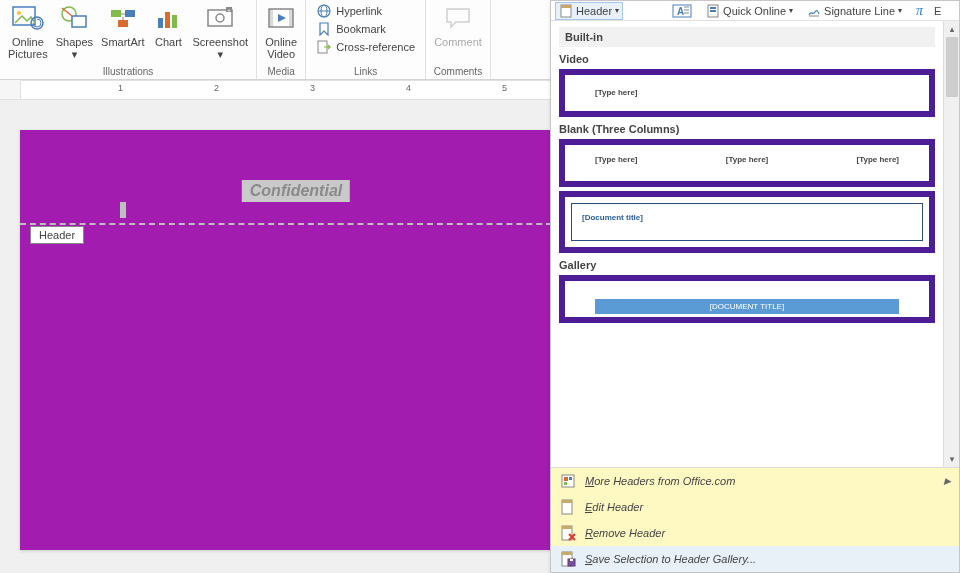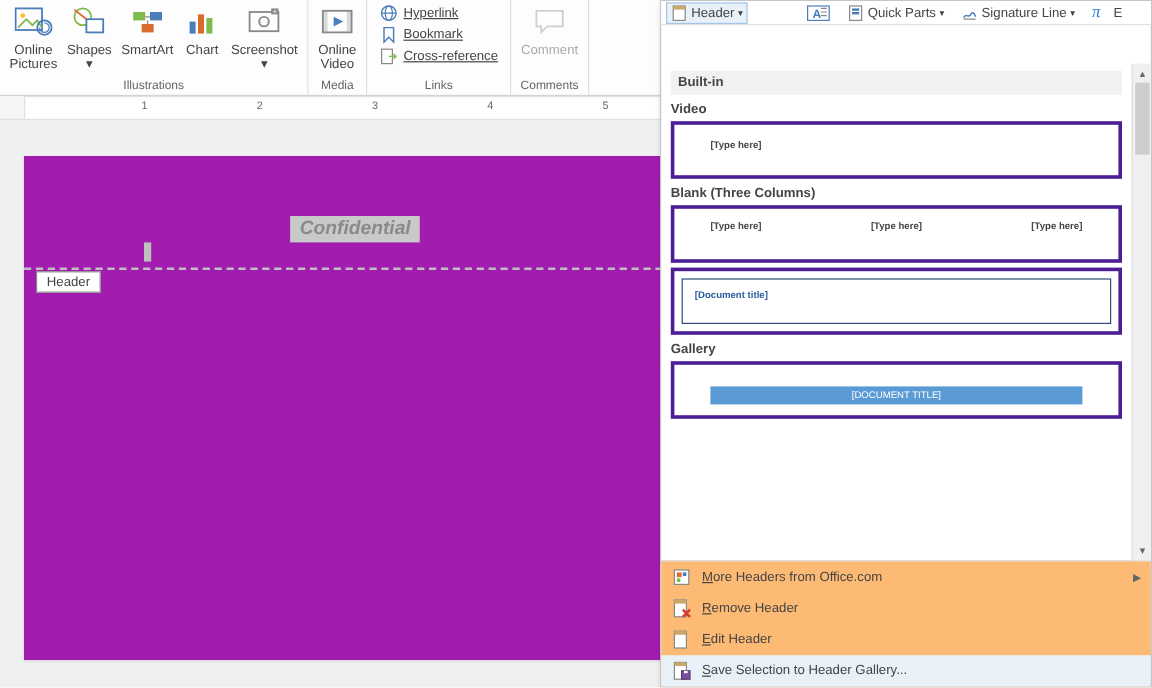--- a/index.html
+++ b/index.html
@@ -6,21 +6,21 @@
   body { font-family: "Segoe UI", Tahoma, sans-serif; font-size: 11px; color: #444; background: #fff; width: 960px; height: 573px; overflow: hidden; position: relative; }
 
   
   .ribbon { display: flex; height: 80px; border-bottom: 1px solid #d4d4d4; background: #fdfdfd; }
   .ribbon-group { display: flex; flex-direction: column; align-items: center; border-right: 1px solid #e1e1e1; padding: 0 4px; }
   .ribbon-group-items { display: flex; flex: 1; align-items: flex-start; }
   .ribbon-big-btn { display: flex; flex-direction: column; align-items: center; justify-content: flex-start; padding: 2px 4px; cursor: pointer; text-align: center; line-height: 1.1; min-width: 40px; }
   .ribbon-big-btn .icon { width: 32px; height: 32px; display: flex; align-items: center; justify-content: center; margin-bottom: 2px; }
   .ribbon-big-btn .label { font-size: 11px; color: #444; }
   .ribbon-group-label { font-size: 10px; color: #666; text-align: center; padding: 1px 0 2px; width: 100%; }
-  .ribbon-sm-btn { display: flex; align-items: center; padding: 1px 4px; cursor: pointer; font-size: 11px; text-decoration: underline; }
+  .ribbon-sm-btn { display: flex; align-items: center; padding: 1px 4px; cursor: pointer; font-size: 11px; }
   .ribbon-sm-btn .sm-icon { width: 16px; height: 16px; margin-right: 4px; display:flex; align-items:center; justify-content:center; }
   .links-col { display:flex; flex-direction:column; justify-content:flex-start; padding-top:2px; }
 
   
   .ruler-wrap { height: 20px; background: #f6f6f6; border-bottom: 1px solid #e1e1e1; position: relative; overflow:hidden; }
   .ruler { position:absolute; left:20px; right:0; height:20px; background:#fff; border:1px solid #e1e1e1; }
   .ruler-num { position:absolute; top:2px; font-size:9px; color:#666; }
 
   
   .doc-area { position:absolute; top:100px; left:0; right:0; bottom:0; background:#f0f0f0; overflow:hidden; }
@@ -28,36 +28,36 @@
   .header-zone { height:95px; border-bottom:2px dashed #bfbfbf; position:relative; }
   .watermark { position:absolute; left:50%; top:50px; transform:translateX(-50%); background:#c9c9c9; color:#8a8a8a; font-style:italic; font-weight:bold; font-size:16px; padding:2px 8px; }
   .cursor-line { position:absolute; left:100px; top:72px; width:6px; height:16px; background:#bfbfbf; }
   .header-tag { position:absolute; left:10px; top:96px; background:#fff; border:1px solid #888; padding:2px 8px; font-size:11px; }
 
   
   .gallery { position:absolute; top:0; left:550px; right:0; bottom:0; background:#fff; border:1px solid #c6c6c6; box-shadow: 2px 2px 6px rgba(0,0,0,0.2); display:flex; flex-direction:column; }
   .gallery-top-strip { height:20px; display:flex; align-items:center; background:#fff; border-bottom:1px solid #e1e1e1; padding:0 4px; gap:8px; }
   .gallery-top-btn { display:flex; align-items:center; gap:3px; font-size:11px; cursor:pointer; padding:1px 3px; }
   .gallery-top-btn.active { border:1px solid #a5c5e8; background:#e8f0f8; }
-  .gallery-body { flex:1; display:flex; overflow:hidden;margin-top:32px; }
+  .gallery-body { flex:1; display:flex; overflow:hidden; }
   .gallery-scroll { flex:1; overflow-y:auto; padding:6px 8px; }
   .gallery-vscroll { width:16px; background:#f0f0f0; border-left:1px solid #dcdcdc; position:relative; }
   .scroll-arrow { width:16px; height:16px; background:#f0f0f0; display:flex; align-items:center; justify-content:center; font-size:9px; color:#666; cursor:pointer; }
   .scroll-thumb { position:absolute; top:16px; left:2px; width:12px; height:60px; background:#cdcdcd; border-radius:1px; }
   .gallery-section-hdr { font-weight:bold; font-size:11px; color:#444; background:#f1f1f1; padding:4px 6px; margin-bottom:4px; }
   .gallery-item-label { font-weight:bold; font-size:11px; margin:6px 0 4px; }
-  .gallery-thumb { border:3px solid #4c1d95; background:#fff; margin-bottom:4px; padding:10px; position:relative; min-height:48px; cursor:pointer; }
+  .gallery-thumb { border:6px solid #4c1d95; background:#fff; margin-bottom:4px; padding:10px; position:relative; min-height:48px; cursor:pointer; }
   .thumb-blank-text { font-size:8px; font-weight:bold; }
   .thumb-3col { display:flex; justify-content:space-between; font-size:8px; font-weight:bold; }
   .thumb-austin-inner { border:1px solid #2a4d7a; height:38px; padding:6px 10px; }
   .thumb-austin-title { font-size:8px; font-weight:bold; color:#2a5d9f; }
   .thumb-banded-bar { background:#5b9bd5; color:#fff; font-size:8px; text-align:center; padding:3px 0; margin:8px 20px; }
   .gallery-thumb.cut { height:40px; overflow:hidden; }
 
-  .gallery-footer { border-top:1px solid #dcdcdc; background:#fdba74; }
+  .gallery-footer { border-top:1px solid #dcdcdc; background:#fef9c3;font-style:italic; }
   .gallery-footer-item { display:flex; align-items:center; padding:4px 8px; cursor:pointer; font-size:11px; position:relative; }
   .gallery-footer-item:hover, .gallery-footer-item.highlight { background:#e8f0f8; }
   .gallery-footer-item .f-icon { width:18px; height:18px; margin-right:8px; display:flex; align-items:center; justify-content:center; }
   .gallery-footer-item .chev { position:absolute; right:8px; font-size:9px; color:#666; }
   .underline-first::first-letter { text-decoration: underline; }
 
   .dim { opacity:0.45;text-align:right; }
 
   svg { display:block; }
 </style>
@@ -239,21 +239,21 @@
       </span>
     </div>
     <div class="gallery-top-btn">
       <span>
         <svg width="14" height="14" viewBox="0 0 14 14">
             <rect x="2" y="1" width="10" height="12" fill="#fff" stroke="#888" stroke-width="1"></rect>
             <rect x="4" y="3" width="6" height="2" fill="#4a7ebb"></rect>
             <rect x="4" y="6" width="6" height="2" fill="#4a7ebb"></rect>
           </svg>
       </span>
-      <span>Quick Parts</span>
+      <span>Quick Online</span>
       <span style="font-size:8px">▾</span>
     </div>
     <div class="gallery-top-btn">
       <span>
         <svg width="14" height="14" viewBox="0 0 14 14">
             <path d="M2 11 C4 6 6 12 8 8 C10 4 12 10 12 10" fill="none" stroke="#4a7ebb" stroke-width="1.2"></path>
             <line x1="2" y1="12" x2="12" y2="12" stroke="#888"></line>
           </svg>
       </span>
       <span>Signature Line</span>
@@ -313,33 +313,33 @@
           </svg>
       </span>
       <span class="underline-first">More Headers from Office.com</span>
       <span class="chev">▶</span>
     </div>
     <div class="gallery-footer-item">
       <span class="f-icon">
         <svg width="16" height="16" viewBox="0 0 16 16">
             <rect x="2" y="1" width="10" height="14" fill="#fff" stroke="#888"></rect>
             <rect x="2" y="1" width="10" height="3" fill="#c9a96a"></rect>
-            <path d="M9 9 L15 15 M15 9 L9 15" stroke="#d93a2b" stroke-width="2"></path>
-          </svg>
-      </span>
-      <span class="underline-first">Remove Header</span>
+          </svg>
+      </span>
+      <span class="underline-first">Edit Header</span>
     </div>
     <div class="gallery-footer-item">
       <span class="f-icon">
         <svg width="16" height="16" viewBox="0 0 16 16">
             <rect x="2" y="1" width="10" height="14" fill="#fff" stroke="#888"></rect>
             <rect x="2" y="1" width="10" height="3" fill="#c9a96a"></rect>
-          </svg>
-      </span>
-      <span class="underline-first">Edit Header</span>
+            <path d="M9 9 L15 15 M15 9 L9 15" stroke="#d93a2b" stroke-width="2"></path>
+          </svg>
+      </span>
+      <span class="underline-first">Remove Header</span>
     </div>
     <div class="gallery-footer-item highlight">
       <span class="f-icon">
         <svg width="16" height="16" viewBox="0 0 16 16">
             <rect x="2" y="1" width="10" height="14" fill="#fff" stroke="#888"></rect>
             <rect x="2" y="1" width="10" height="3" fill="#c9a96a"></rect>
             <rect x="8" y="8" width="7" height="7" fill="#7b4fa0" stroke="#5a3a78"></rect>
             <rect x="10" y="8" width="3" height="2" fill="#fff"></rect>
           </svg>
       </span>

